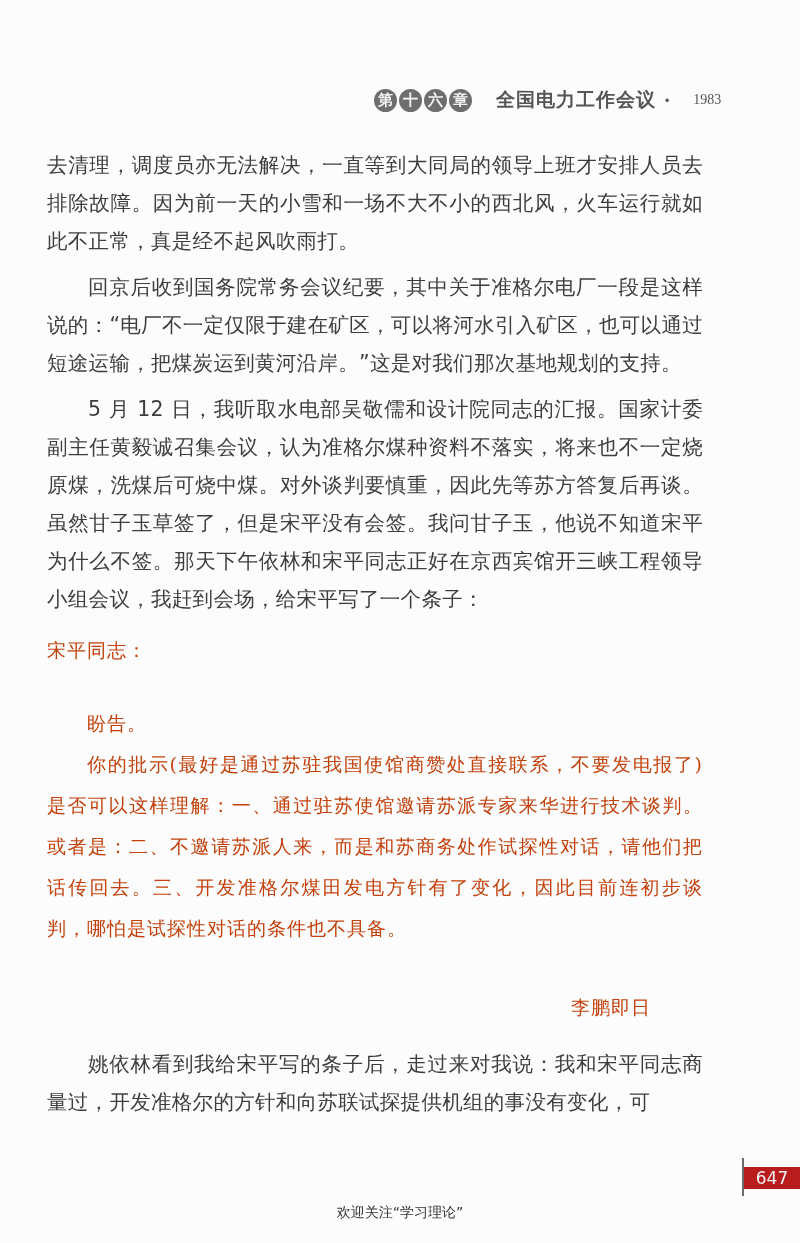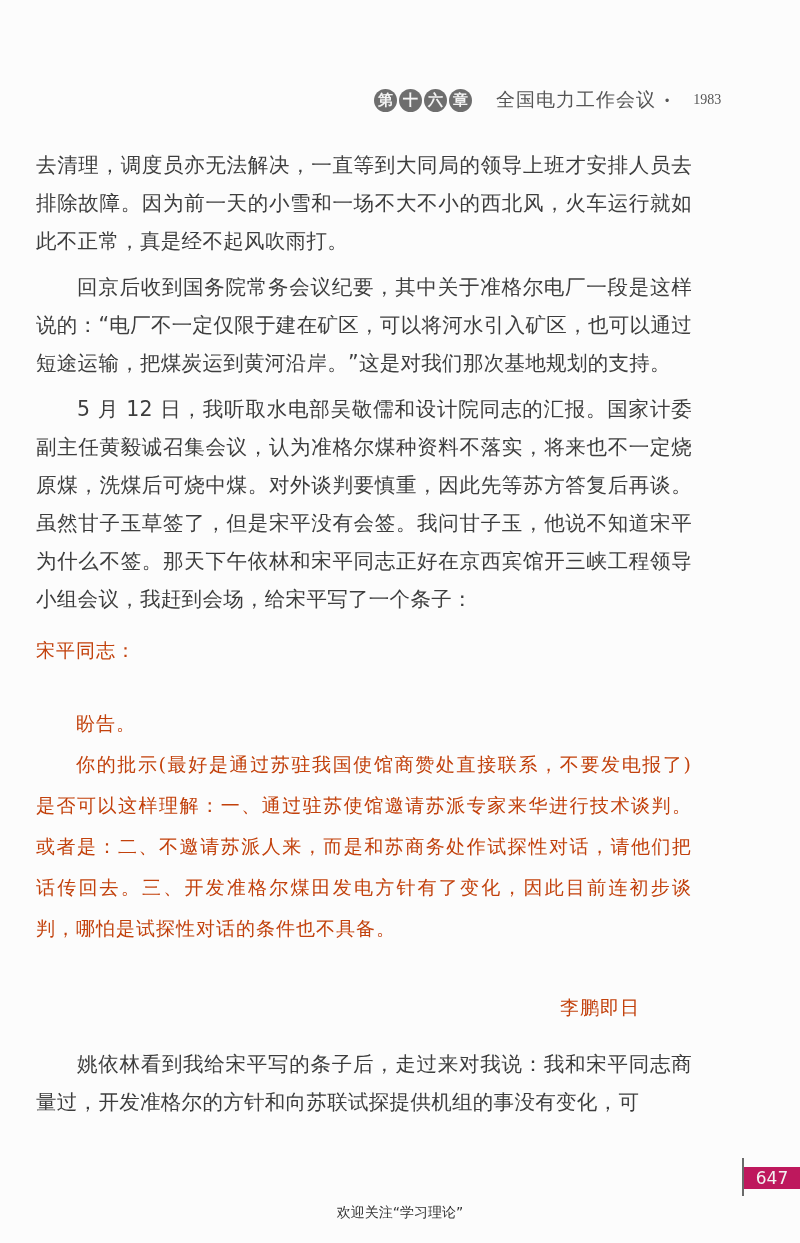--- a/index.html
+++ b/index.html
@@ -35,40 +35,40 @@
       color: #f4f4f4;
       font-family: "DejaVu Sans", sans-serif;
       font-weight: bold;
       font-size: 15px;
       line-height: 23px;
       text-align: center;
     }
     .header-title {
       margin-left: 24px;
       font-family: "DejaVu Sans", sans-serif;
-      font-weight: normal;
+      font-weight: bold;
       font-size: 19px;
       color: #555;
       letter-spacing: 1px;
     }
     .header-dot {
       margin-left: 8px;
       font-size: 18px;
       color: #555;
       font-weight: bold;
     }
     .header-year {
       margin-left: 23px;
       font-family: "Liberation Serif", serif;
       font-size: 14px;
       color: #555;
     }
     .content {
       position: absolute;
-      left: 36px;
+      left: 47px;
       top: 146px;
       width: 656px;
     }
     .p {
       font-size: 20.5px;
       line-height: 38px;
       margin: 0;
       text-align: justify;
       letter-spacing: 0.3px;
       color: #3d3d3d;
@@ -97,21 +97,21 @@
       margin-top: 38px;
       padding-right: 52px;
     }
     .after-letter { margin-top: 17px; }
     .page-tab {
       position: absolute;
       right: 0;
       top: 1167px;
       width: 56px;
       height: 22px;
-      background: #be185d;
+      background: #b91c1c;
       color: #f2f2f2;
       font-family: "DejaVu Sans", sans-serif;
       font-size: 17px;
       line-height: 22px;
       text-align: center;
     }
     .page-tab-line {
       position: absolute;
       right: 56px;
       top: 1158px;

